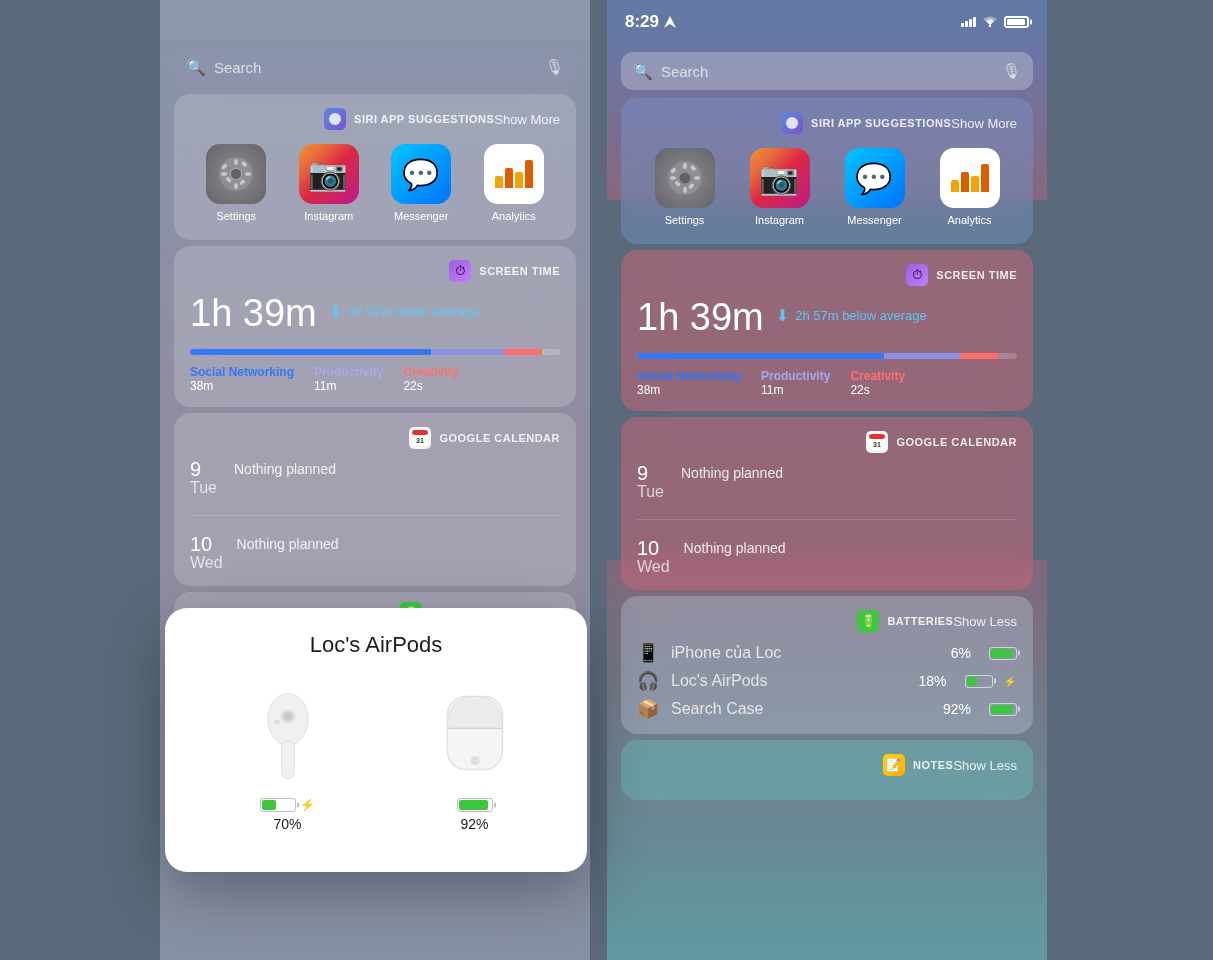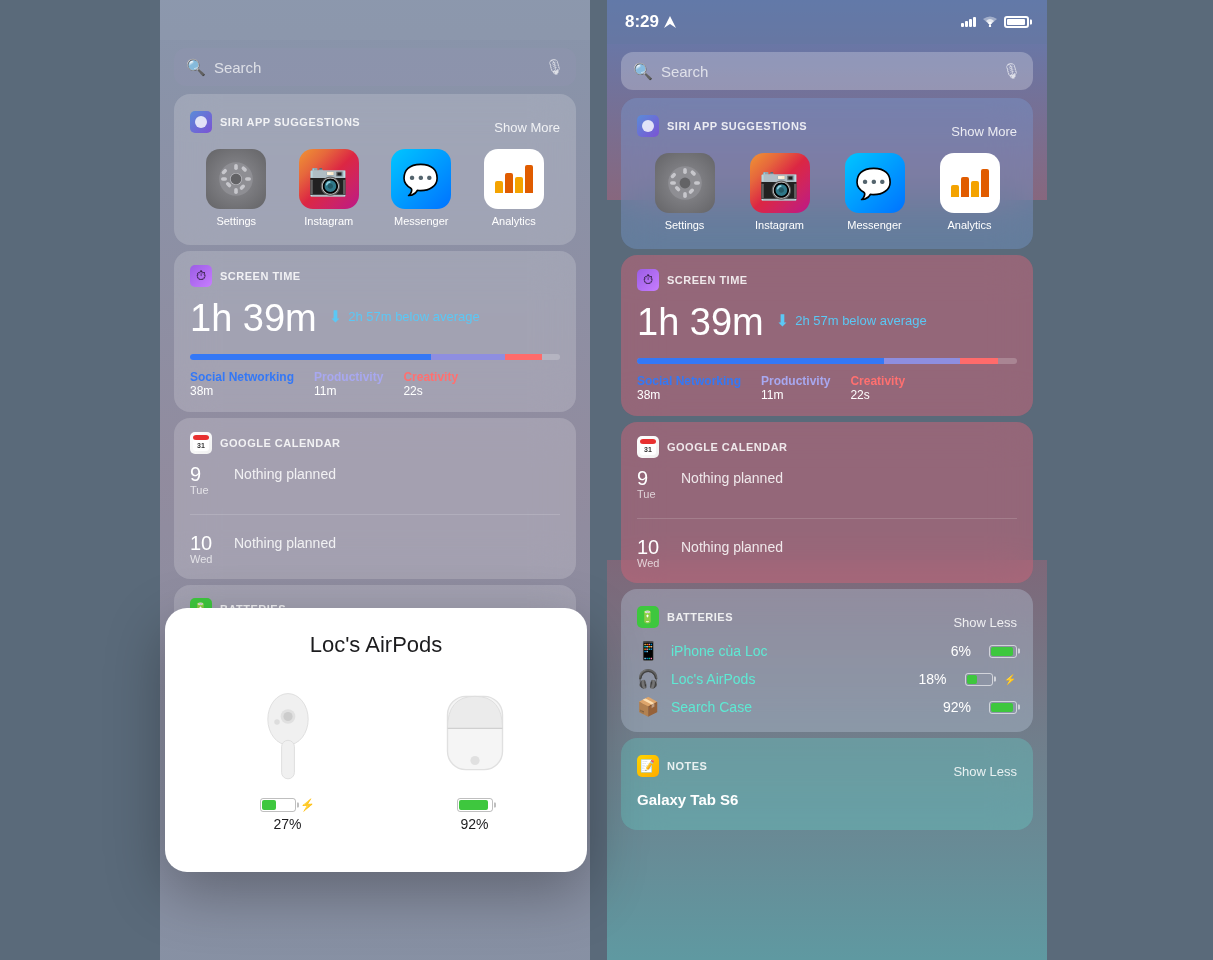--- a/index.html
+++ b/index.html
@@ -101,21 +101,21 @@
     .section-card-red {
       background: rgba(220, 100, 120, 0.45);
     }
     .section-card-blue {
       background: rgba(120, 160, 220, 0.35);
     }
 
     .section-header {
       display: flex;
       align-items: center;
-      justify-content: space-between;
+      justify-content: flex-end;
       margin-bottom: 10px;
     }
     .section-header-left {
       display: flex;
       align-items: center;
       gap: 8px;
     }
     .section-icon {
       width: 22px;
       height: 22px;
@@ -133,21 +133,20 @@
       color: rgba(255,255,255,0.85);
       font-size: 11px;
       font-weight: 700;
       letter-spacing: 0.5px;
       text-transform: uppercase;
     }
     .show-more-btn {
       color: rgba(255,255,255,0.85);
       font-size: 13px;
       cursor: pointer;
-      margin-top: 12px;
     }
 
     
     .apps-grid {
       display: flex;
       justify-content: space-around;
       padding: 4px 0;
     }
     .app-item {
       display: flex;
@@ -219,28 +218,28 @@
     .cat-social { color: #3478f6; text-align: right; }
     .cat-productivity { color: #a8a8f0; }
     .cat-creativity { color: #ff7070; }
     .cat-time { color: white; font-size: 12px; }
 
     
     .cal-entries { display: flex; flex-direction: column; gap: 10px; }
     .cal-entry { display: flex; gap: 14px; align-items: flex-start; }
     .cal-date { min-width: 30px; }
     .cal-day-num { color: white; font-size: 20px; font-weight: 300; line-height: 1; }
-    .cal-day-name { color: rgba(255,255,255,0.7); font-size: 11px; }
+    .cal-day-name { color: rgba(255,255,255,0.7); font-size: 16px; }
     .cal-event { color: rgba(255,255,255,0.85); font-size: 14px; margin-top: 2px; }
 
     
     .battery-list { display: flex; flex-direction: column; gap: 6px; }
     .battery-row { display: flex; align-items: center; gap: 10px; }
     .battery-device-icon { font-size: 18px; width: 24px; text-align: center; }
-    .battery-device-name { flex: 1; color: #5eead4; font-size: 14px; }
+    .battery-device-name { flex: 1; color: #e5e5e5; font-size: 16px; }
     .battery-pct { color: white; font-size: 14px; margin-right: 8px; }
     .battery-bar-wrap {
       width: 28px; height: 13px; border: 1.5px solid rgba(255,255,255,0.6);
       border-radius: 3px; position: relative; display: inline-flex; align-items: center;
       padding: 1px;
     }
     .battery-bar-wrap::after {
       content: '';
       position: absolute; right: -4px; top: 50%; transform: translateY(-50%);
       width: 2px; height: 5px; background: rgba(255,255,255,0.6); border-radius: 0 1px 1px 0;
@@ -736,21 +735,20 @@
 
     <div class="section-card" style="background:rgba(100,220,210,0.3);margin-top:6px;">
       <div class="section-header">
         <div class="section-header-left">
           <div class="notes-section-icon">📝</div>
           <span class="section-title">NOTES</span>
         </div>
         <span class="show-more-btn">Show Less</span>
       </div>
       <div class="notes-content">
-        <div class="notes-title">Galaxy Tab S6</div>
       </div>
     </div>
   </div>
 </div>
 
 <div class="airpods-popup">
   <div class="airpods-title">Loc's AirPods</div>
   <div class="airpods-items">
 
     <div class="airpod-item">
@@ -765,21 +763,21 @@
 
         <circle cx="38" cy="48" r="3" fill="#ddd"></circle>
       </svg>
       <div class="battery-status">
         <div class="batt-indicator">
           <div class="batt-bar-outer">
             <div class="batt-bar-inner batt-green" style="width:43%;"></div>
           </div>
           <span class="lightning">⚡</span>
         </div>
-        <div class="batt-pct-label">27%</div>
+        <div class="batt-pct-label">70%</div>
       </div>
     </div>
 
     <div class="airpod-item">
       <svg class="case-img" viewBox="0 0 80 120">
 
         <rect x="10" y="20" width="60" height="80" rx="20" fill="#f5f5f5" stroke="#e0e0e0" stroke-width="1.5"></rect>
 
         <path d="M10,55 Q10,20 40,20 Q70,20 70,55" fill="#ebebeb" stroke="#ddd" stroke-width="1"></path>
 

